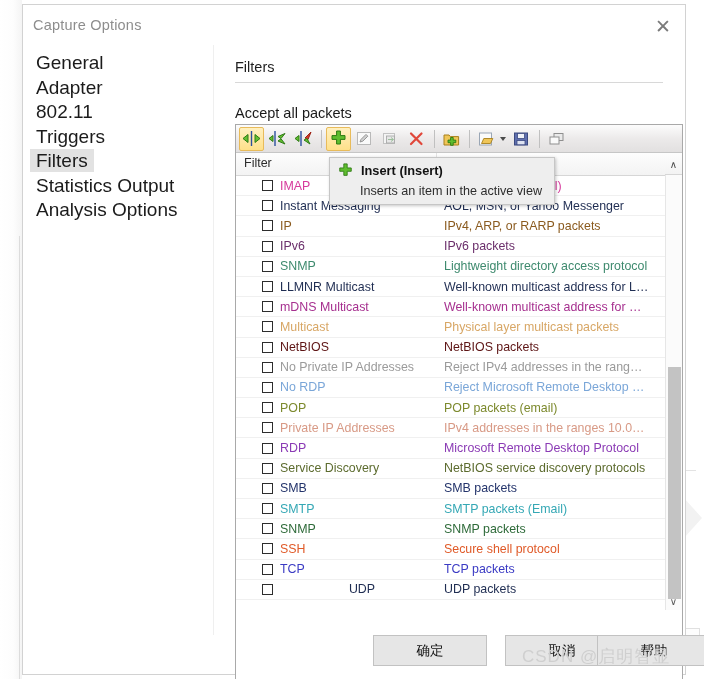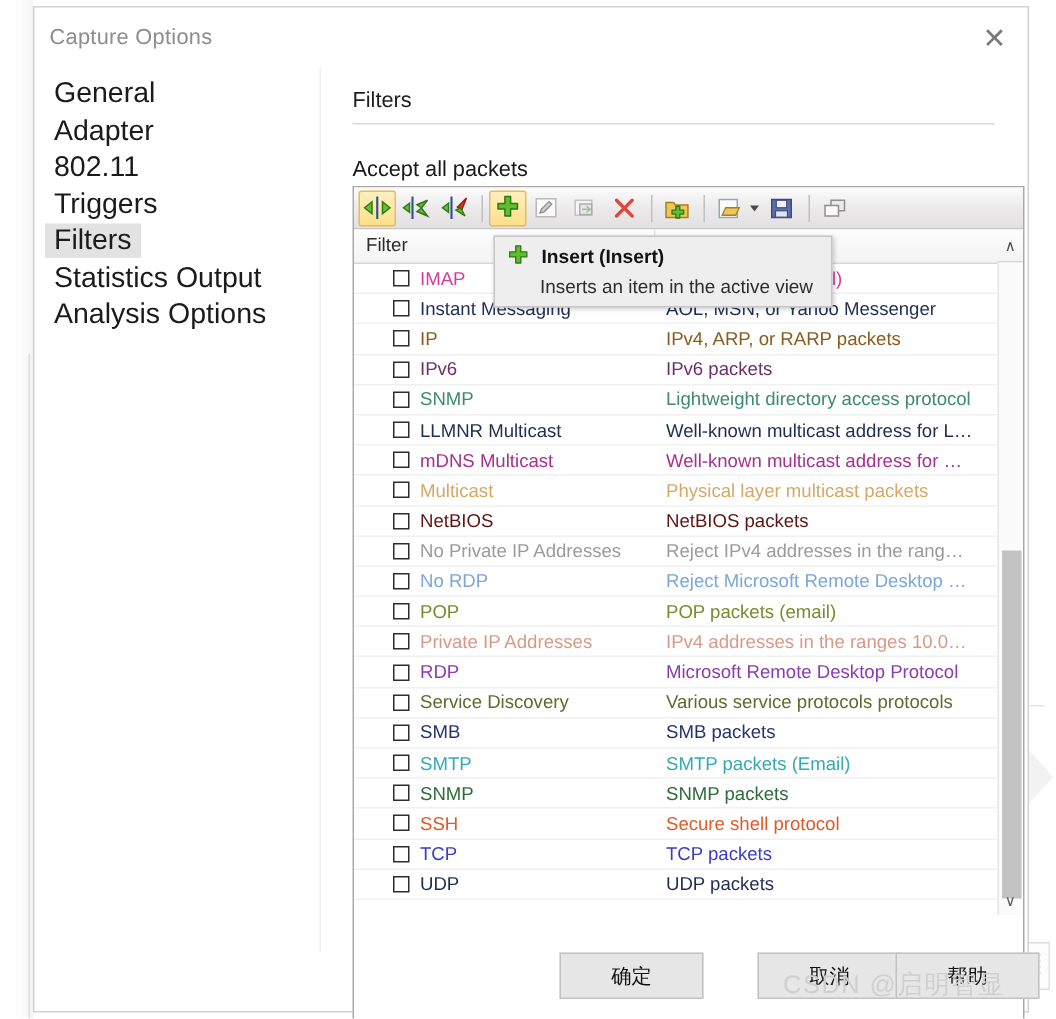--- a/index.html
+++ b/index.html
@@ -176,21 +176,21 @@
   }
   .tt-body{
     font-size:12.6px;color:#2d2d2d;padding:2px 8px 6px 30px;
   }
 
   
   .footer{
     position:absolute;left:0;top:614px;width:662px;height:57px;
   }
   .btn{
-    position:absolute;top:16px;width:96px;height:31px;
+    position:absolute;top:16px;width:114px;height:31px;
     background:#e6e6e6;border:1px solid #c2c2c2;box-sizing:border-box;
     display:flex;align-items:center;justify-content:center;
     font-size:13.5px;color:#111;cursor:default;
   }
   .btn.ok{left:350px;}
   .btn.cancel{left:482px;text-align:right;}
   .btn.help{left:574px;}
 
   
   .watermark{
@@ -400,21 +400,21 @@
           <div class="desc" style="color: rgb(216, 154, 134);">IPv4 addresses in the ranges 10.0…</div>
         </div>
         <div class="row">
           <div class="cb"></div>
           <div class="name" style="color: rgb(139, 59, 181);">RDP</div>
           <div class="desc" style="color: rgb(139, 59, 181);">Microsoft Remote Desktop Protocol</div>
         </div>
         <div class="row">
           <div class="cb"></div>
           <div class="name" style="color: rgb(92, 107, 46);">Service Discovery</div>
-          <div class="desc" style="color: rgb(92, 107, 46);">Various service protocols protocols</div>
+          <div class="desc" style="color: rgb(92, 107, 46);">NetBIOS service discovery protocols</div>
         </div>
         <div class="row">
           <div class="cb"></div>
           <div class="name" style="color: rgb(36, 52, 107);">SMB</div>
           <div class="desc" style="color: rgb(36, 52, 107);">SMB packets</div>
         </div>
         <div class="row">
           <div class="cb"></div>
           <div class="name" style="color: rgb(53, 168, 181);">SMTP</div>
           <div class="desc" style="color: rgb(53, 168, 181);">SMTP packets (Email)</div>
@@ -429,21 +429,21 @@
           <div class="name" style="color: rgb(224, 90, 40);">SSH</div>
           <div class="desc" style="color: rgb(224, 90, 40);">Secure shell protocol</div>
         </div>
         <div class="row">
           <div class="cb"></div>
           <div class="name" style="color: rgb(59, 59, 196);">TCP</div>
           <div class="desc" style="color: rgb(59, 59, 196);">TCP packets</div>
         </div>
         <div class="row">
           <div class="cb"></div>
-          <div class="name" style="color: rgb(31, 45, 82);">UDP</div>
+          <div class="name" style="color: rgb(31, 45, 82); text-align: center;">UDP</div>
           <div class="desc" style="color: rgb(31, 45, 82);">UDP packets</div>
         </div>
       </div>
 
     <div class="vs-header-btn">∧</div>
     <div class="vscroll">
       <div class="vs-thumb"></div>
       <div class="vs-dn">∨</div>
     </div>
   </div>

